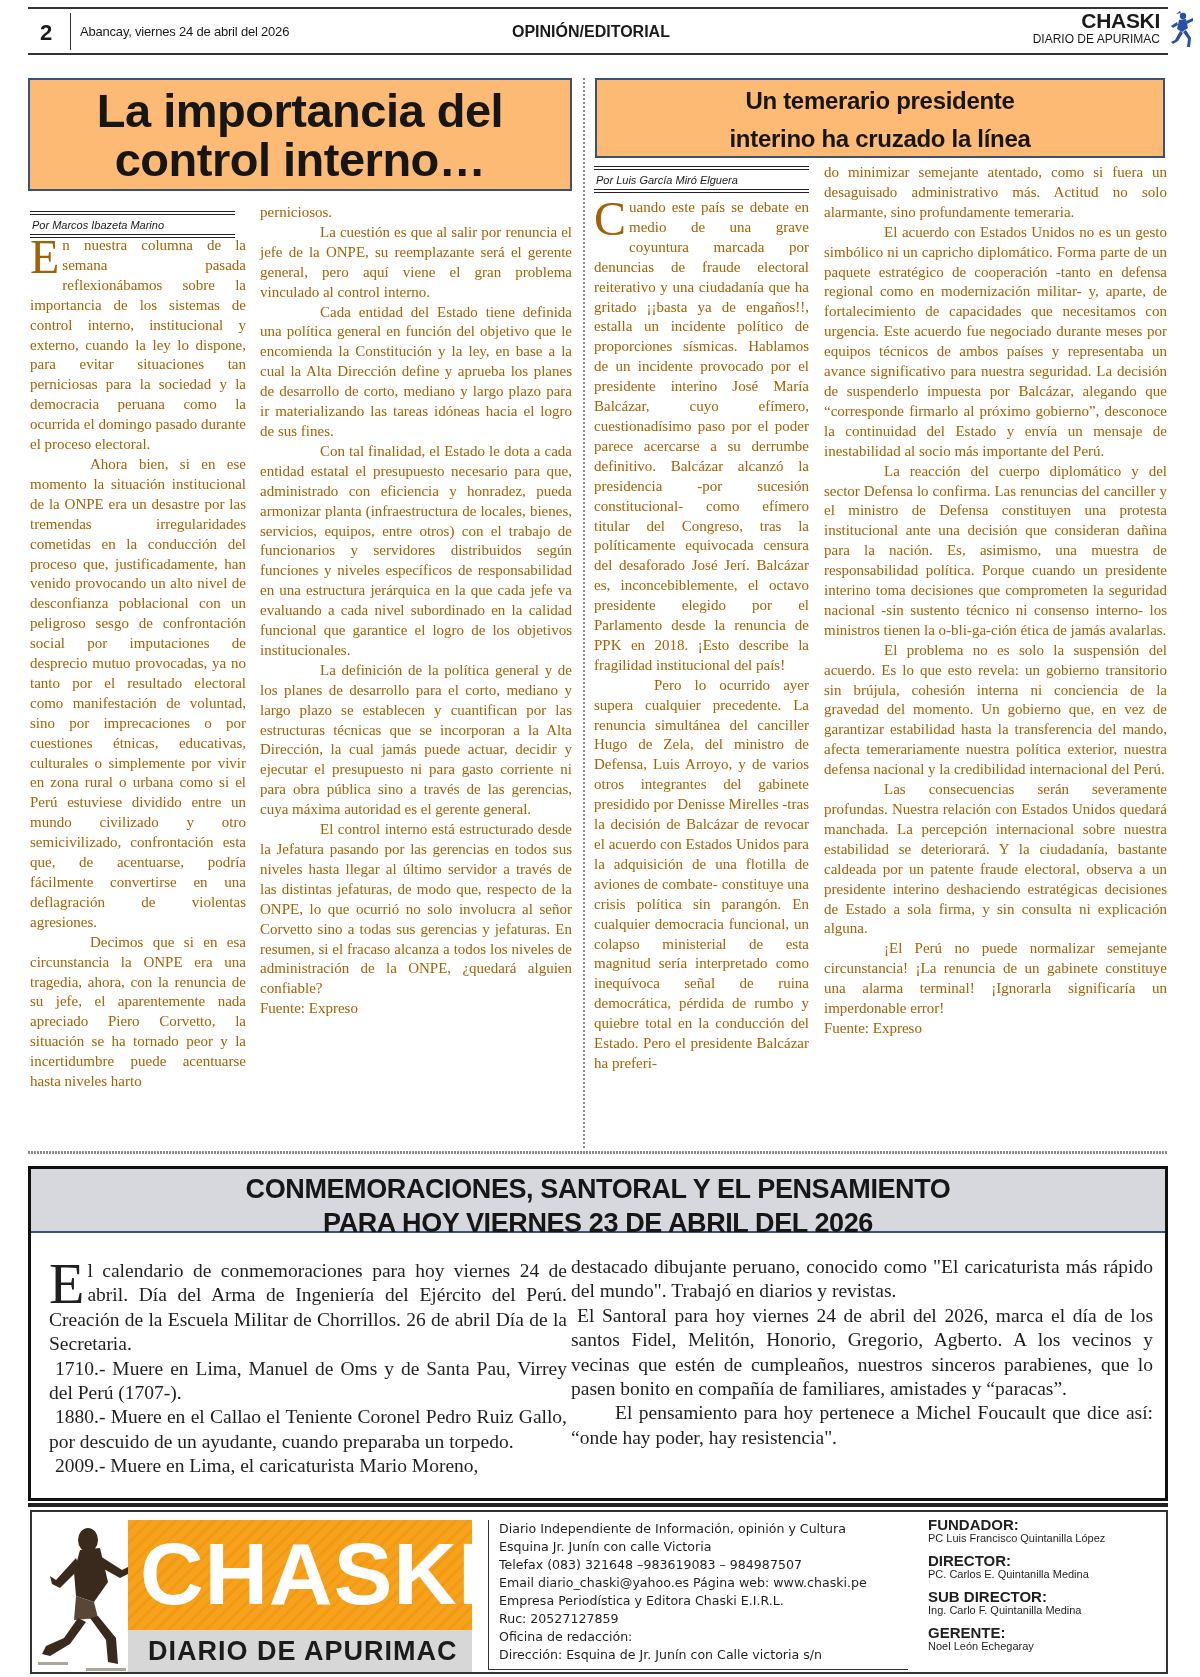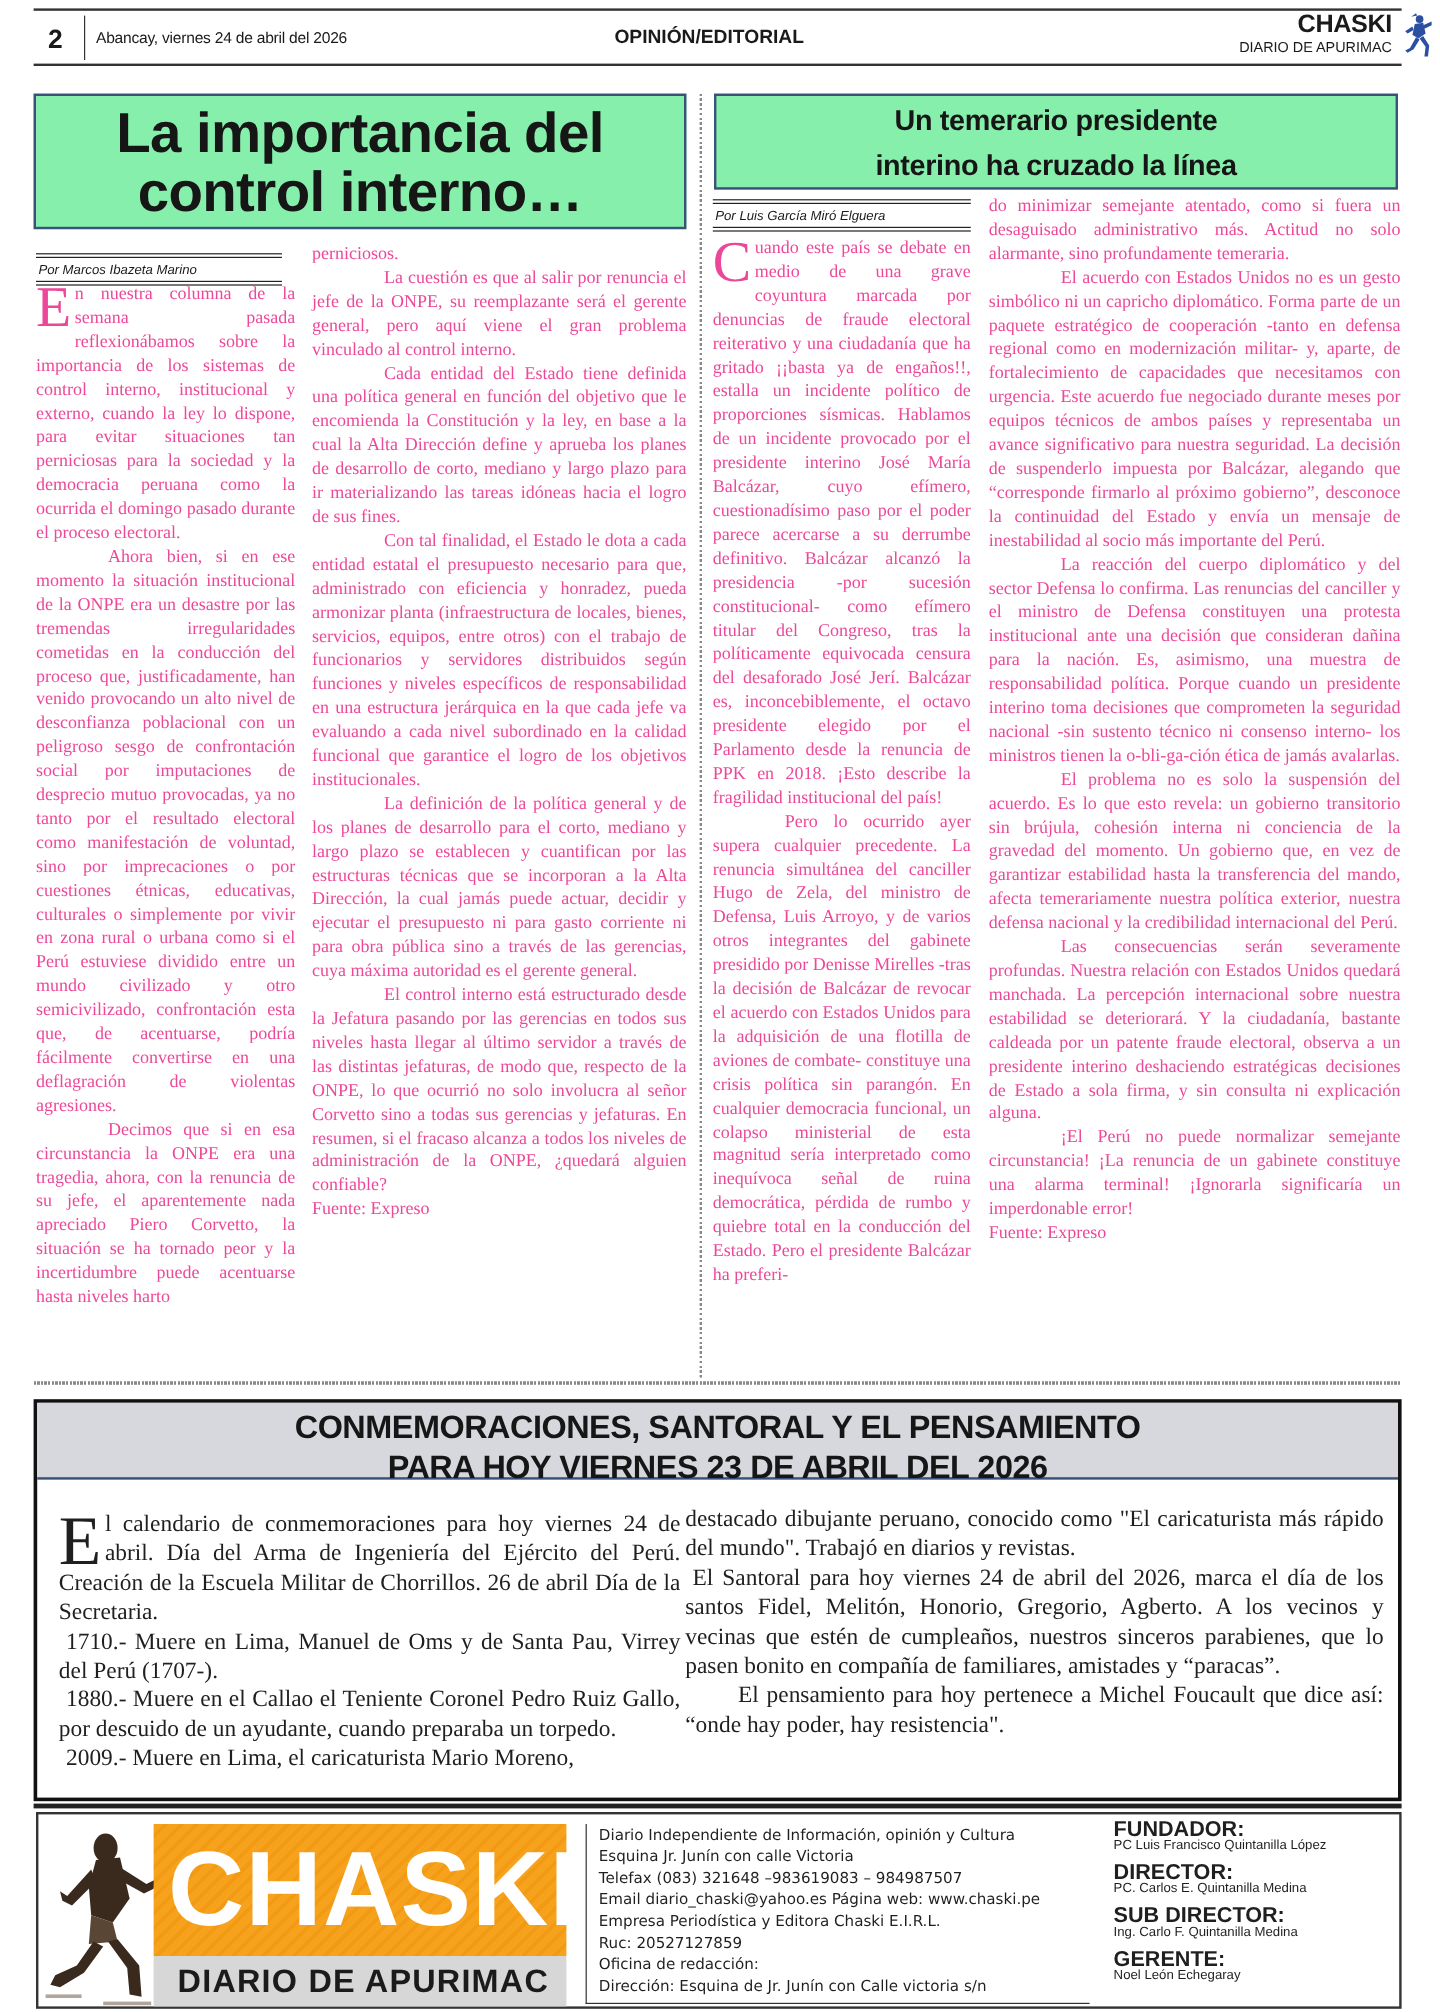--- a/index.html
+++ b/index.html
@@ -12,36 +12,36 @@
   .page-number { position: absolute; left: 40px; top: 20px; font: bold 22px "Liberation Sans", sans-serif; }
   .masthead-sep { position: absolute; left: 70px; top: 13px; width: 1px; height: 37px; background: #333; }
   .dateline { position: absolute; left: 80px; top: 24px; font: 13px "Liberation Sans", sans-serif; letter-spacing: -0.2px; }
   .section-name { position: absolute; left: 512px; top: 23px; font: bold 16px "Liberation Sans", sans-serif; }
   .brand-block { position: absolute; right: 36px; top: 10px; text-align: right; }
   .brand-name { font: bold 21px "Liberation Sans", sans-serif; line-height: 22px; letter-spacing: -0.3px; }
   .brand-sub { font: 12px "Liberation Sans", sans-serif; line-height: 14px; }
   .brand-logo { position: absolute; right: 4px; top: 10px; width: 30px; height: 40px; }
 
   
-  .headline-box { position: absolute; background: #86efac; border: 2px solid #3a5277; text-align: center;
+  .headline-box { position: absolute; background: #fdba74; border: 2px solid #3a5277; text-align: center;
     font-family: "Liberation Sans", sans-serif; font-weight: bold; color: #161616; }
   .hb-left { left: 28px; top: 78px; width: 544px; height: 113px; font-size: 47px; line-height: 49px; padding-top: 6px; letter-spacing: -0.5px; }
   .hb-right { left: 595px; top: 78px; width: 570px; height: 80px; font-size: 24px; line-height: 38px; padding-top: 2px; letter-spacing: -0.3px; }
 
   .col-divider { position: absolute; left: 583px; top: 78px; width: 2px; height: 1070px;
     background: repeating-linear-gradient(to bottom, #8a8a8a 0 2px, #ffffff 2px 4px); }
 
   
   .byline { position: absolute; font: italic 11px "Liberation Sans", sans-serif; padding: 4px 0 3px 2px;
     border-top: 4px double #222; border-bottom: 4px double #222; }
   .by-left { left: 30px; top: 211px; width: 205px; }
   .by-right { left: 594px; top: 166px; width: 215px; }
 
   
-  .col { position: absolute; font-size: 15px; line-height: 19.9px; text-align: justify; hyphens: manual; color: #ec4899; }
+  .col { position: absolute; font-size: 15px; line-height: 19.9px; text-align: justify; hyphens: manual; color: #a16207; }
   .col p { margin: 0; }
   .col p.ind { text-indent: 60px; }
   .c1 { left: 30px; top: 236px; width: 216px; }
   .c2 { left: 260px; top: 203px; width: 312px; }
   .c3 { left: 594px; top: 198px; width: 215px; }
   .c4 { left: 824px; top: 163px; width: 343px; }
   .dropcap { float: left; font-size: 48px; line-height: 38px; padding: 2px 3px 0 0; font-family: "Liberation Serif", serif; }
 
   .section-rule { position: absolute; left: 28px; top: 1151px; width: 1140px; height: 3px;
     background: repeating-linear-gradient(to right, #8a8a8a 0 2px, #fff 2px 3px); }
@@ -65,21 +65,21 @@
   .runner { position: absolute; left: 4px; top: 10px; width: 100px; height: 150px; }
   .logo-orange { position: absolute; left: 96px; top: 8px; width: 344px; height: 110px;
     background: repeating-linear-gradient(135deg, #f6a21c 0 6px, #f29a14 6px 9px); }
   .logo-text { position: absolute; left: 12px; top: 2px; font: bold 88px "Liberation Sans", sans-serif; color: #fff; letter-spacing: 1px; line-height: 104px; }
   .logo-grey { position: absolute; left: 96px; top: 118px; width: 344px; height: 42px; background: #d7d7d7; }
   .logo-sub { position: absolute; left: 20px; top: 6px; font: bold 27px "Liberation Sans", sans-serif; color: #1b1b1b; letter-spacing: 1px; }
   .info-block { position: absolute; left: 456px; top: 8px; width: 420px; height: 150px;
     border-left: 1px solid #333; border-bottom: 1px solid #333; padding: 0 0 0 10px;
     font: 12.6px "DejaVu Sans", sans-serif; line-height: 18px; color: #1f1f1f; }
   .staff-block { position: absolute; left: 896px; top: 6px; width: 236px; font: 12.5px "Liberation Sans", sans-serif; color: #1f1f1f; }
-  .staff-block .role { font-weight: bold; font-size: 18px; line-height: 13px; }
+  .staff-block .role { font-weight: bold; font-size: 15px; line-height: 13px; }
   .staff-block .name { font-size: 11px; line-height: 15px; margin-bottom: 8px; }
 </style>
 </head>
 <body>
 
 <div class="masthead-rule-top"></div>
 <div class="page-number">2</div>
 <div class="masthead-sep"></div>
 <div class="dateline">Abancay, viernes 24 de abril del 2026</div>
 <div class="section-name">OPINIÓN/EDITORIAL</div>

